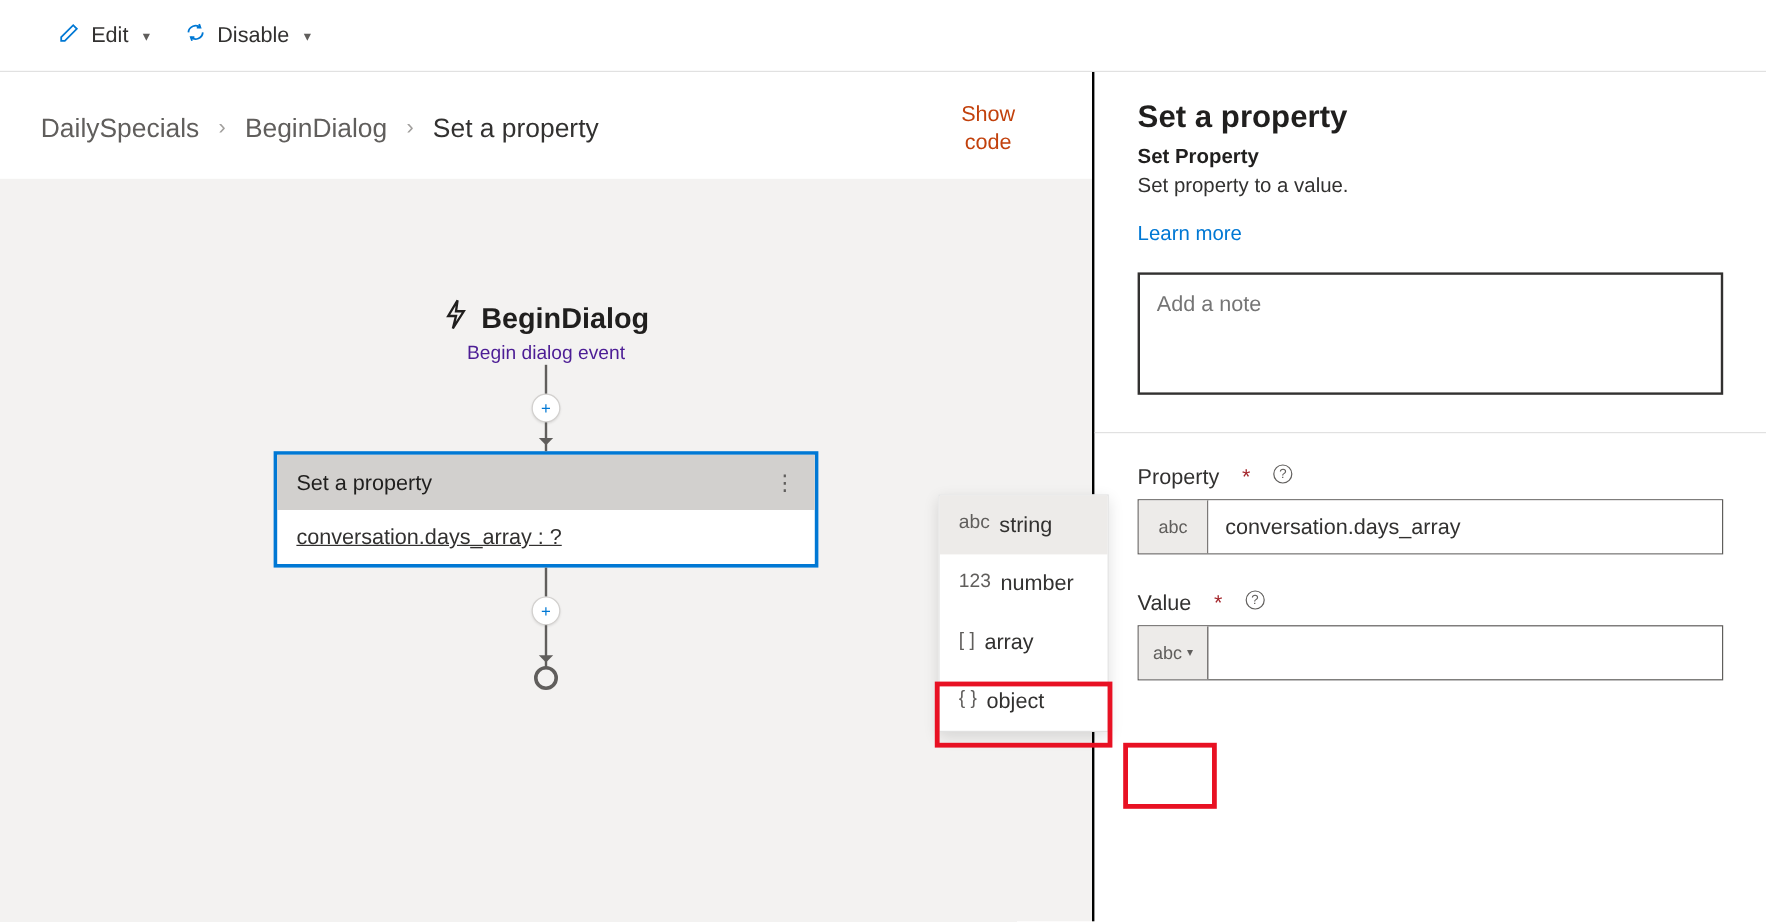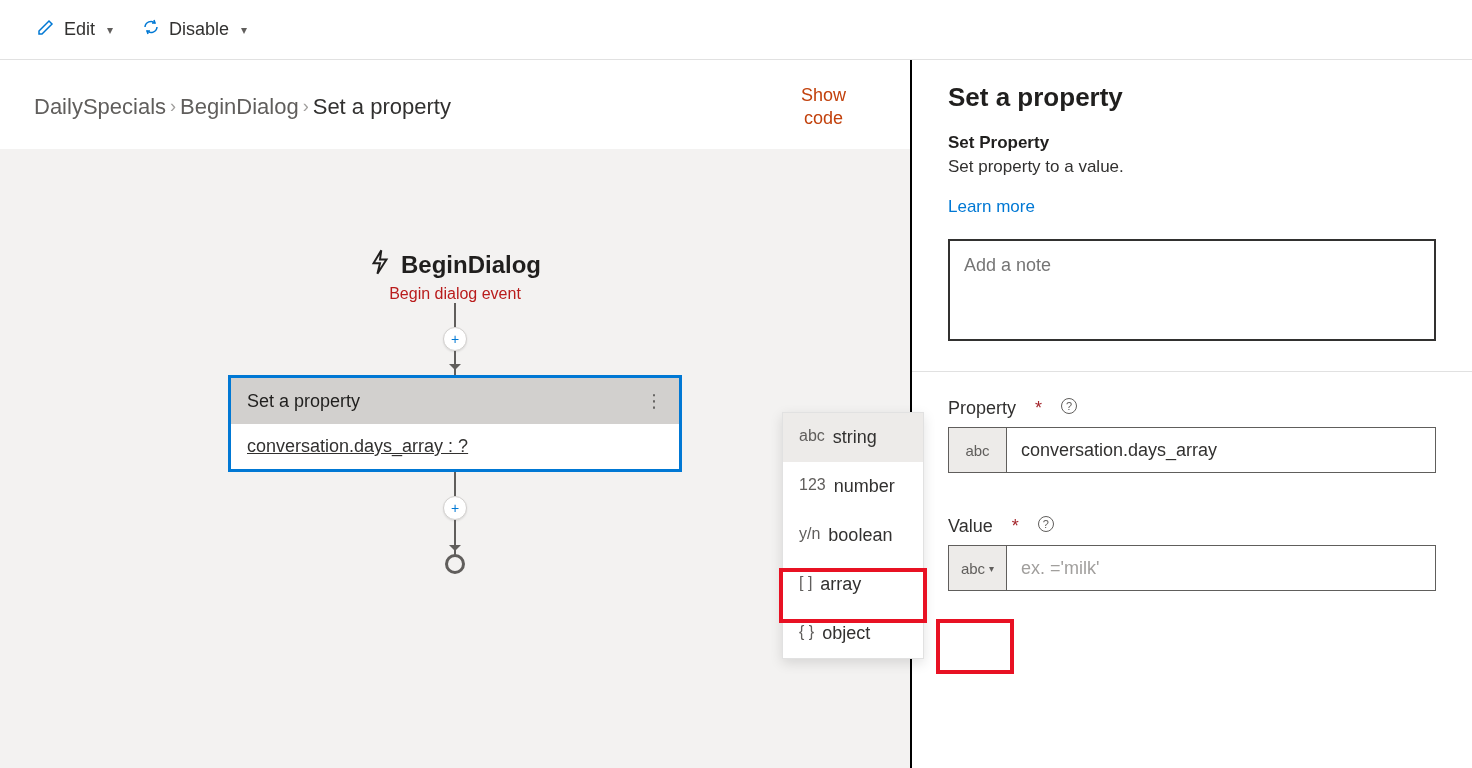--- a/index.html
+++ b/index.html
@@ -1,40 +1,40 @@
 <!DOCTYPE html>
 <html><head>
 <meta charset="utf-8">
 <style>
 * { box-sizing: border-box; margin: 0; padding: 0; font-family: "Segoe UI", -apple-system, sans-serif; }
 body { background: #fff; width: 1472px; height: 768px; overflow: hidden; position: relative; }
 
 
-.toolbar { height: 60px; display: flex; align-items: center; padding: 0 36px; gap: 28px; border-bottom: 1px solid #e1e1e1; }
+.toolbar { height: 60px; display: flex; align-items: center; padding: 0 48px; gap: 28px; border-bottom: 1px solid #e1e1e1; }
 .toolbar-btn { display: flex; align-items: center; gap: 8px; color: #323130; font-size: 18px; cursor: pointer; }
 .toolbar-btn .icon { color: #0078d4; }
 .chev { font-size: 12px; color: #605e5c; margin-left: 4px; }
 
 
 .main { display: flex; height: calc(100% - 60px); }
 .left { flex: 1; display: flex; flex-direction: column; border-right: 2px solid #000; }
 .right { width: 560px; padding: 22px 36px 0 36px; overflow-y: auto; }
 
 
 .bc-row { display: flex; align-items: center; justify-content: space-between; padding: 24px 28px 20px 34px; }
-.breadcrumb { display: flex; align-items: center; gap: 4px; font-size: 22px; color: #605e5c; }
+.breadcrumb { display: flex; align-items: center; gap: 16px; font-size: 22px; color: #605e5c; }
 .bc-chev { color: #a19f9d; font-size: 18px; }
 .bc-item.current { color: #323130; }
 .showcode { font-size: 18px; color: #c2410c; text-align: center; line-height: 1.25; cursor: pointer; margin-right: 36px; }
 
 
 .canvas { flex: 1; background: #f3f2f1; position: relative; }
 .flow { position: absolute; left: 50%; top: 100px; transform: translateX(-50%); display: flex; flex-direction: column; align-items: center; }
 .begin-title { display: flex; align-items: center; gap: 10px; font-size: 24px; font-weight: 700; color: #201f1e; }
-.begin-sub { font-size: 16px; color: #b91c1c; margin-top: 4px; }
+.begin-sub { font-size: 16px; color: #4c1d95; margin-top: 4px; }
 .edge { width: 2px; height: 36px; background: #605e5c; position: relative; }
 .edge.short { height: 24px; }
 .edge.arrow::after { content:""; position:absolute; bottom:-1px; left:50%; transform:translateX(-50%); border:6px solid transparent; border-top-color:#605e5c; }
 .plus-node { width: 24px; height: 24px; border-radius: 50%; background:#fff; border:1px solid #d2d0ce; color:#0078d4; font-size:14px; display:flex; align-items:center; justify-content:center; cursor:pointer; box-shadow:0 1px 2px rgba(0,0,0,0.1); }
 .node { width: 454px; border: 3px solid #0078d4; background: #fff; }
 .node-head { background: #d2d0ce; padding: 12px 16px; display: flex; justify-content: space-between; align-items: center; font-size: 18px; color: #201f1e; }
 .node-body { padding: 12px 16px; font-size: 18px; color: #323130; text-decoration: underline; }
 .kebab { font-size: 18px; color: #605e5c; cursor: pointer; }
 .end-circle { width: 20px; height: 20px; border: 3px solid #605e5c; border-radius: 50%; margin-top:-2px; }
 
@@ -42,33 +42,33 @@
 .type-menu { position: absolute; left: 782px; top: 412px; width: 142px; background:#fff; border:1px solid #e1e1e1; box-shadow:0 4px 12px rgba(0,0,0,0.12); }
 .type-item { padding: 14px 16px; font-size: 18px; color:#323130; cursor:pointer; display:flex; gap:8px; }
 .type-item.active { background:#edebe9; }
 .type-prefix { color:#605e5c; font-size:16px; }
 .red-box { position:absolute; border:4px solid #e81123; pointer-events:none; }
 .red-box.menu-hl { left:779px; top:568px; width:148px; height:55px; }
 .red-box.value-hl { left:936px; top:619px; width:78px; height:55px; }
 
 
 .panel-title { font-size: 26px; font-weight: 700; color:#201f1e; }
-.panel-sub { font-size: 17px; font-weight: 600; color:#201f1e; margin-top: 20px; }
+.panel-sub { font-size: 17px; font-weight: 600; color:#201f1e; margin-top: 8px; }
 .panel-desc { font-size: 17px; color:#323130; margin-top: 4px; }
 .learn { color:#0078d4; font-size: 17px; margin-top: 20px; display:inline-block; cursor:pointer; }
 .note-box { width: 100%; height: 102px; border: 2px solid #323130; margin-top: 22px; padding: 14px; font-size: 18px; color:#605e5c; resize:none; outline:none; }
 .divider { height:1px; background:#e1e1e1; margin: 26px -36px 26px -36px; }
 .field-label { display:flex; align-items:flex-start; gap:19px; font-size:18px; color:#323130; margin-bottom:8px; }
 .req { color:#a4262c; }
 .help-icon { width:16px; height:16px; border:1px solid #605e5c; border-radius:50%; font-size:11px; display:flex; align-items:center; justify-content:center; color:#605e5c; }
 .field-row { display:flex; border:1px solid #605e5c; height:46px; }
 .field-prefix { width:58px; background:#edebe9; border-right:1px solid #605e5c; display:flex; align-items:center; justify-content:center; font-size:15px; color:#605e5c; gap:4px; cursor:pointer; }
 .field-input { flex:1; border:none; outline:none; padding:0 14px; font-size:18px; color:#323130; }
 .field-input::placeholder { color:#a19f9d; }
-.value-field { margin-top: 43px; }
+.value-field { margin-top: 30px; }
 </style>
 </head>
 <body>
 
 <div class="toolbar">
   <div class="toolbar-btn">
     <span class="icon">
       <svg width="20" height="20" viewBox="0 0 20 20" fill="none" stroke="#0078d4" stroke-width="1.5">
           <path d="M3 14 L13 4 L16 7 L6 17 L3 17 Z"></path>
         </svg>
@@ -157,40 +157,35 @@
       <div class="field-label">
         <span>Value</span>
         <span class="req">*</span>
         <span class="help-icon">?</span>
       </div>
       <div class="field-row">
         <div class="field-prefix">
           <span>abc</span>
           <span style="font-size:10px;color:#605e5c">▾</span>
         </div>
-        <input class="field-input" placeholder="ex. ='milk'" style="">
       </div>
     </div>
   </div>
 </div>
 
 <div class="type-menu">
   <div class="type-item active">
     <span class="type-prefix">abc</span>
     <span>string</span>
   </div>
   <div class="type-item">
     <span class="type-prefix">123</span>
     <span>number</span>
   </div>
   <div class="type-item">
-    <span class="type-prefix">y/n</span>
-    <span>boolean</span>
-  </div>
-  <div class="type-item">
     <span class="type-prefix">[ ]</span>
     <span>array</span>
   </div>
   <div class="type-item">
     <span class="type-prefix">{ }</span>
     <span>object</span>
   </div>
 </div>
 
 <div class="red-box menu-hl"></div>

